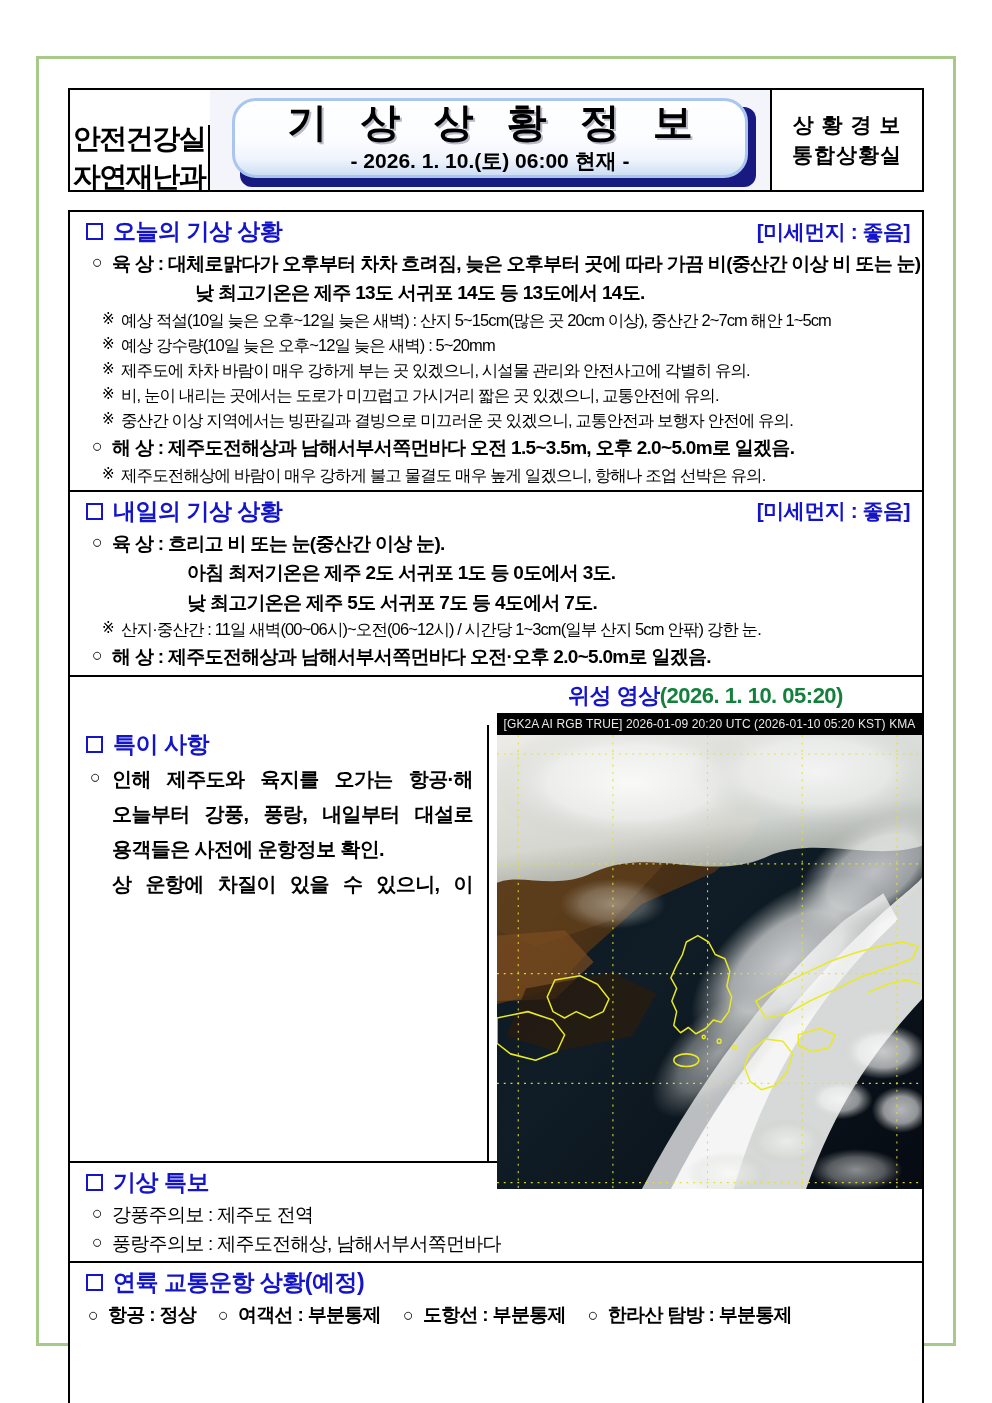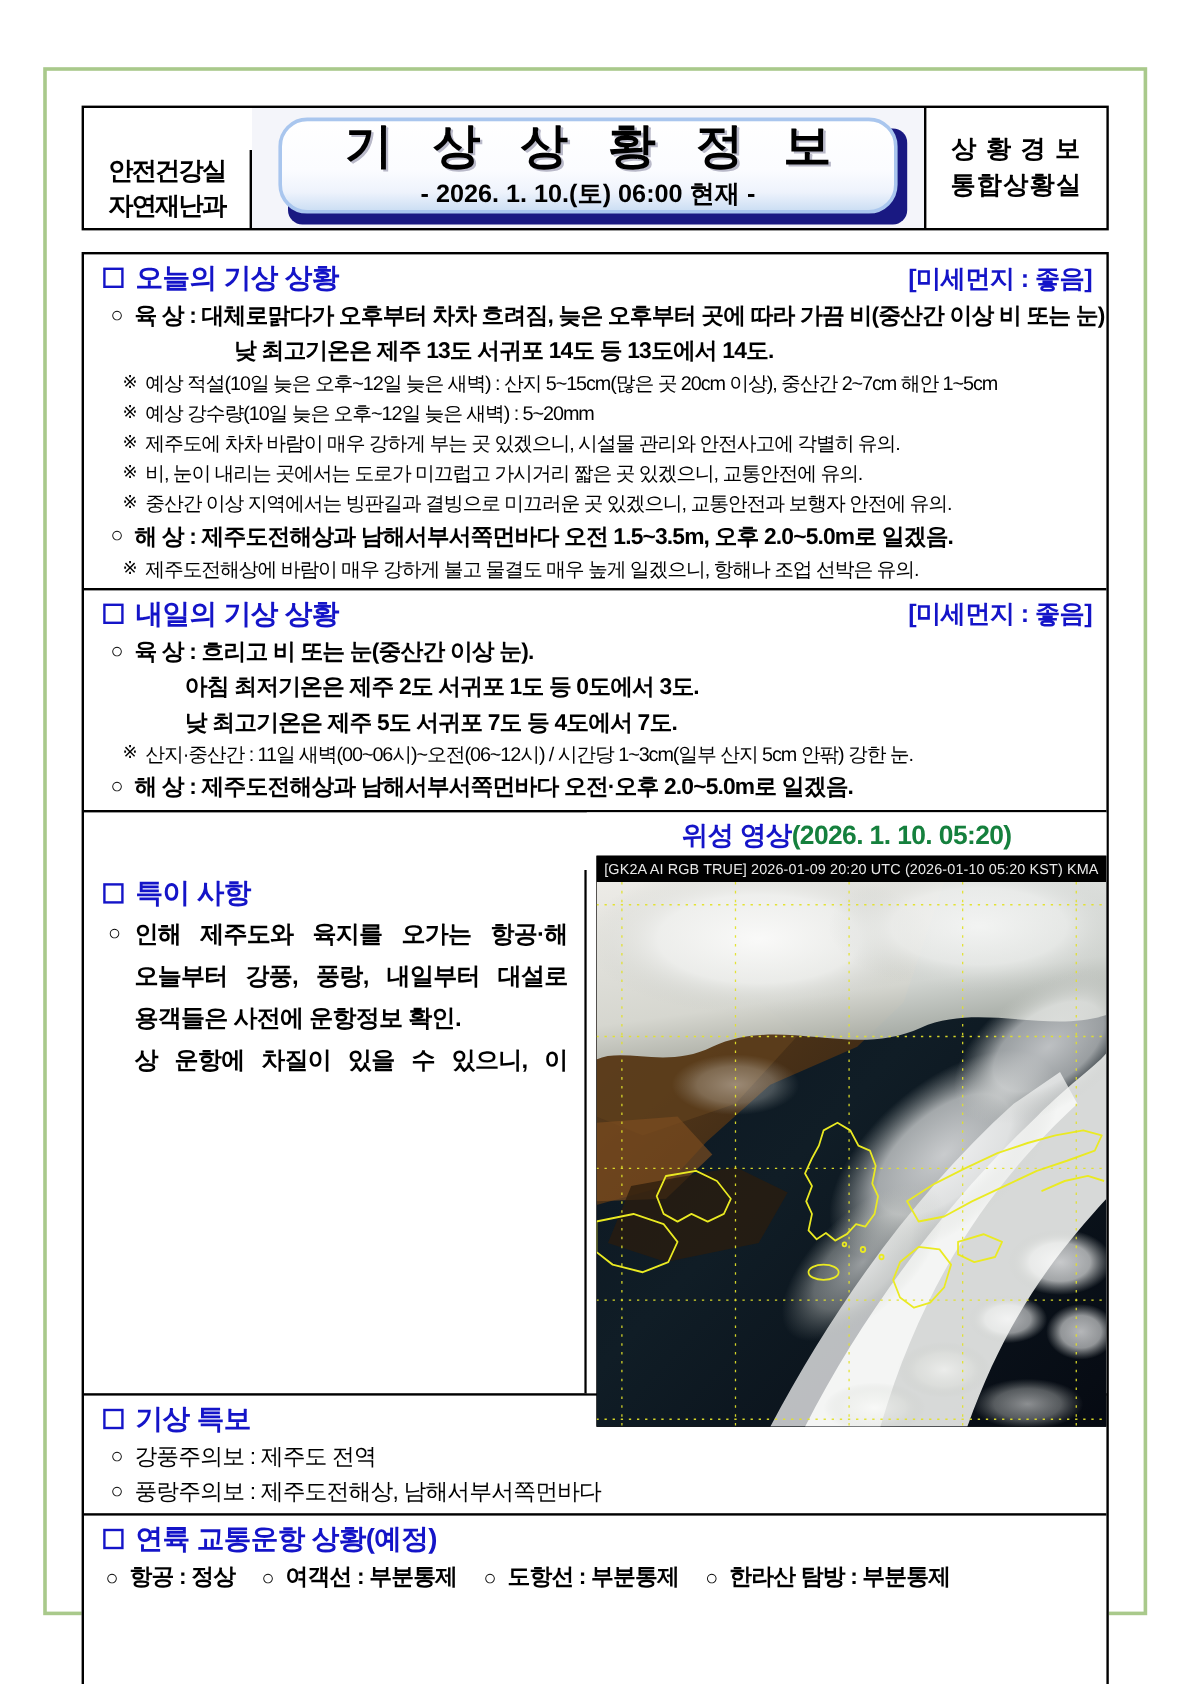--- a/index.html
+++ b/index.html
@@ -32,21 +32,21 @@
     background: #fff;
   }
   .hdr-cell {
     display: flex; flex-direction: column;
     align-items: center; justify-content: center;
     font-weight: bold;
   }
   #hdr-left {
     width: 140px;
     border-right: 2px solid #000;
-    font-size: 21px; line-height: 1.35;
+    font-size: 28px; line-height: 1.35;
     letter-spacing: -1.5px;
     margin-top: 35px;
   }
   #hdr-right {
     width: 152px;
     border-left: 2px solid #000;
     font-size: 21px; line-height: 1.45;
     letter-spacing: 1px;
   }
   #hdr-center {
@@ -142,21 +142,21 @@
   
   .line.detail {
     font-size: 16.5px;
     padding-left: 32px;
     letter-spacing: -0.9px;
     line-height: 1.52;
   }
   .line.detail .bullet { width: 19px; font-size: 15px; }
 
   .line.indent { padding-left: 101px; margin-left: 24px; }
-  .line.indent2 { padding-left: 84px; }
+  .line.indent2 { padding-left: 117px; }
 
   
   #mid-row {
     display: flex;
     height: 486px;
     border-bottom: 2px solid #000;
   }
   #mid-left {
     width: 419px;
     border-right: 2px solid #000;

